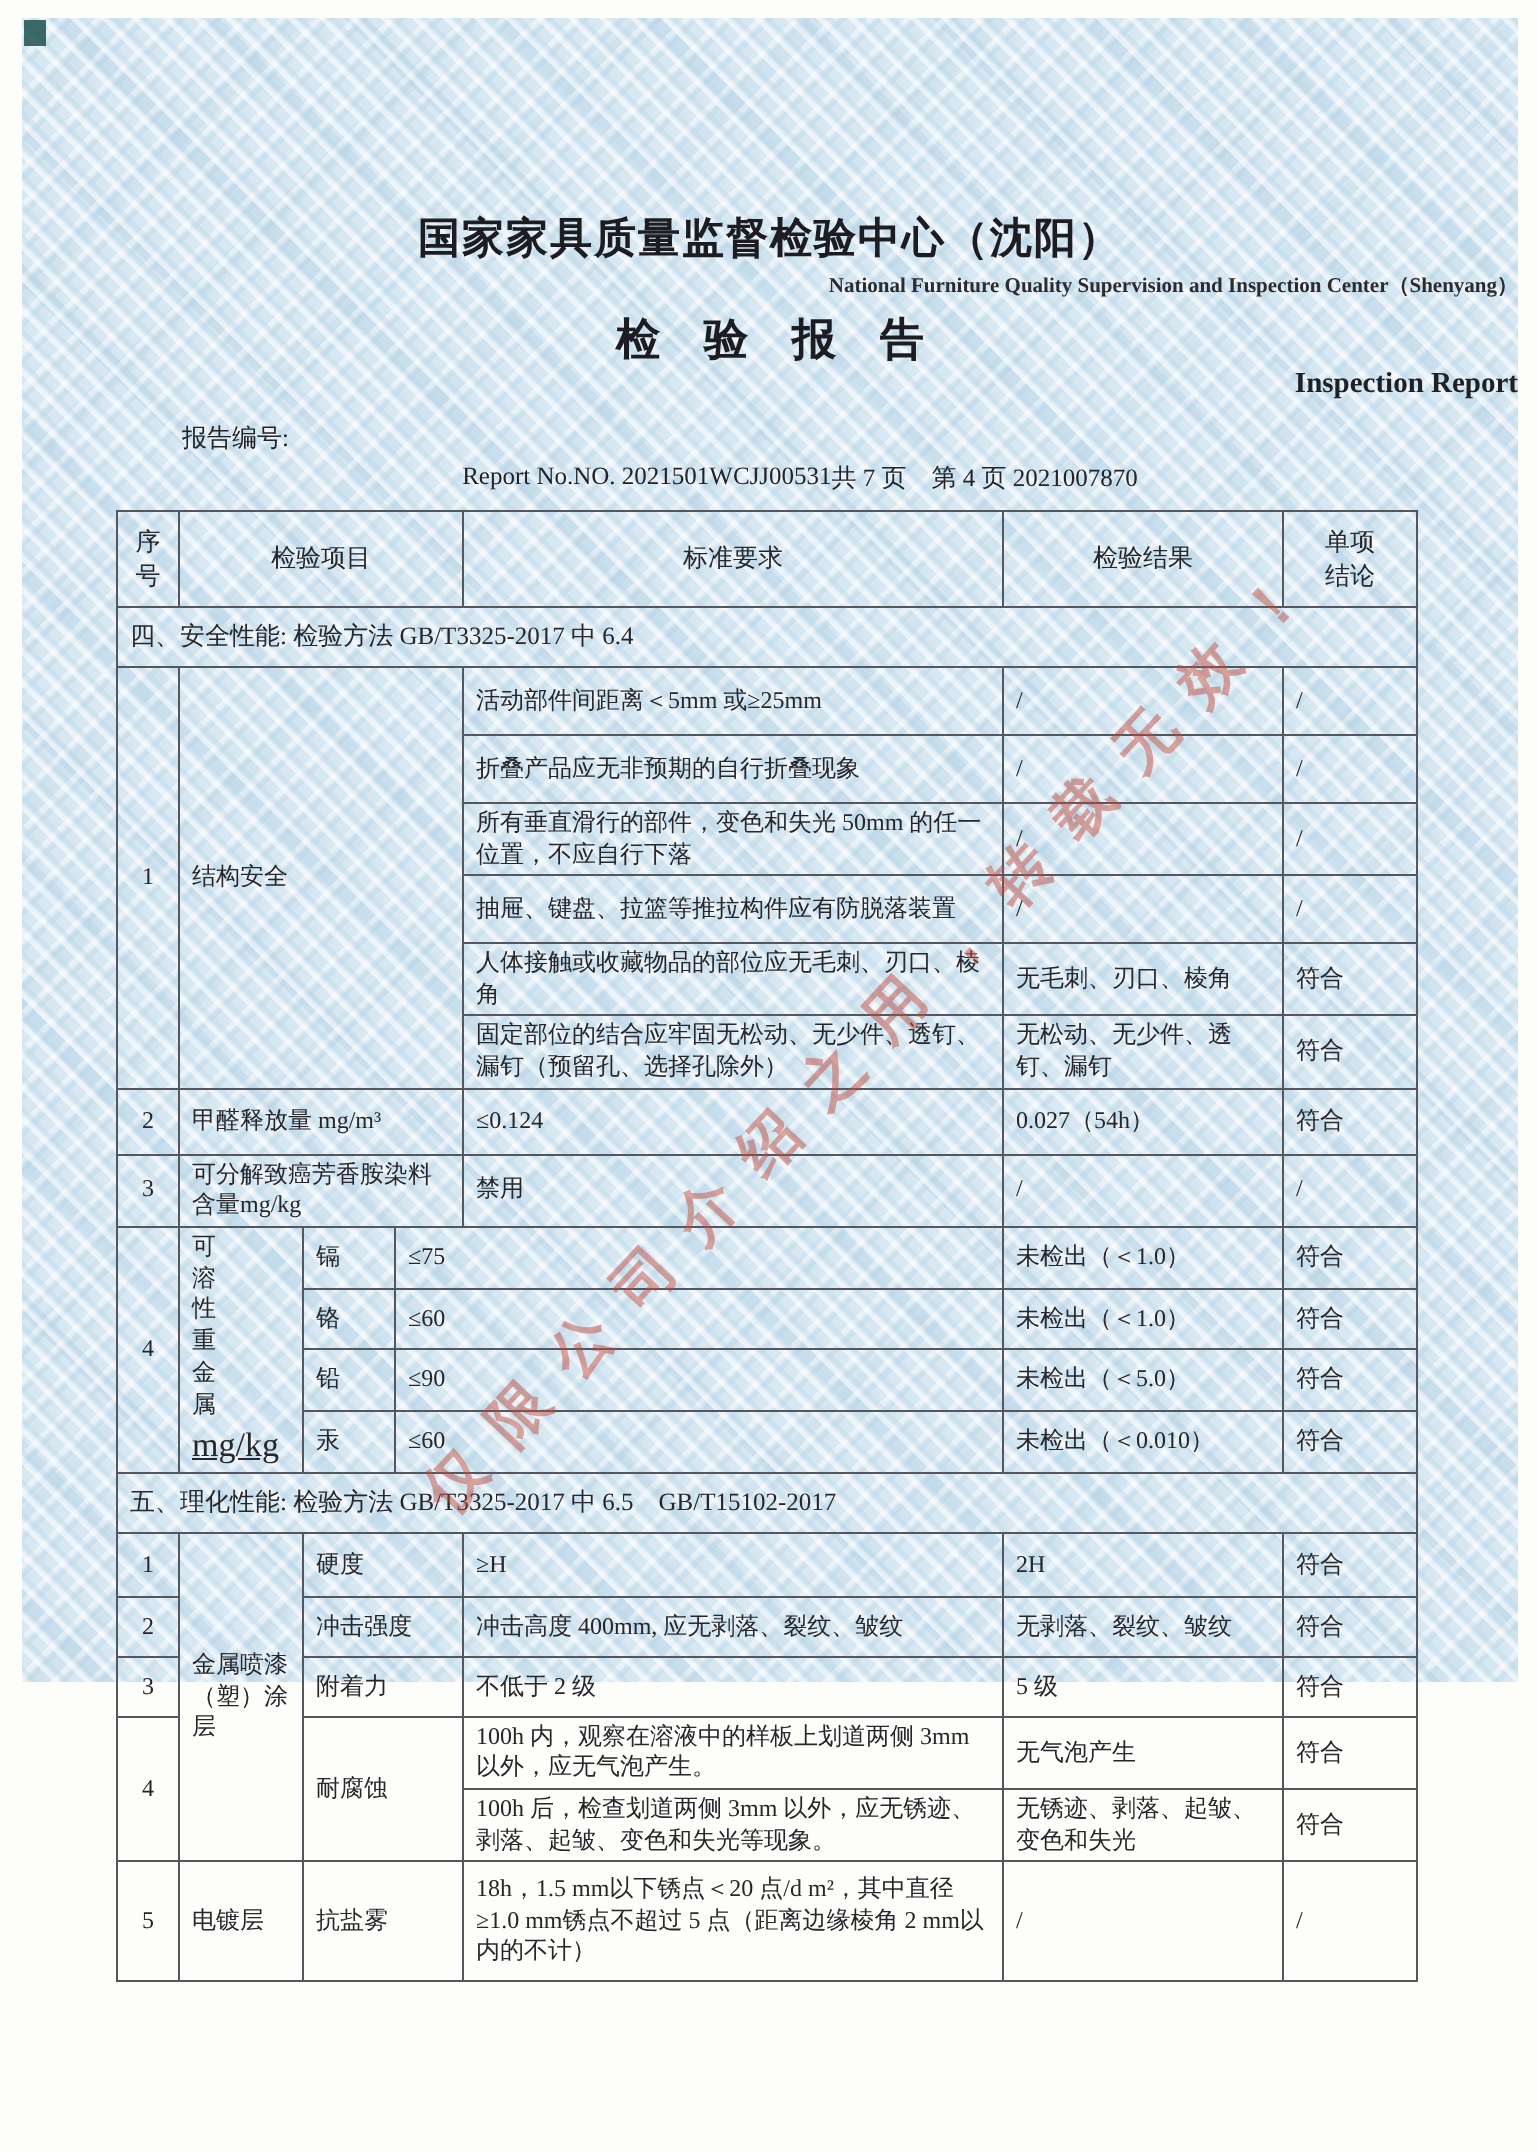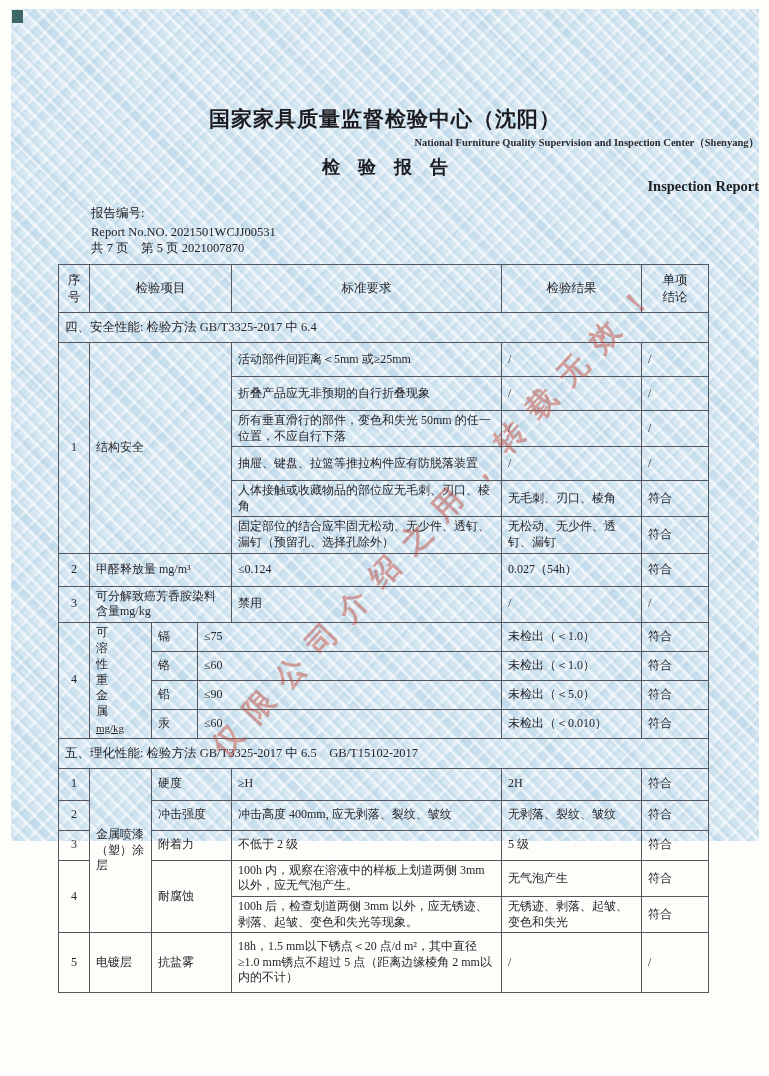--- a/index.html
+++ b/index.html
@@ -21,41 +21,41 @@
   }
 
   .corner-artifact {
     position:absolute; left:1px; top:1px; width:11px; height:13px;
     background:#20514f; opacity:.85;
   }
 
   .hdr-cn  { text-align:center; padding-top:96px; font-size:21px; font-weight:bold;
              color:#1c1c22; letter-spacing:1px; }
   .hdr-en  { text-align:right; font-size:10.5px; font-weight:bold; color:#2b2b31; margin-top:3px; }
-  .hdr-title    { text-align:center; font-size:18px; font-weight:bold; color:#1c1c22; margin-top:5px; }
+  .hdr-title    { text-align:center; font-size:22px; font-weight:bold; color:#1c1c22; margin-top:5px; }
   .hdr-title-en { text-align:right; font-size:14.5px; font-weight:bold; color:#1f1f26; margin-top:-1px; }
 
   .meta { margin:10px 50px 0 80px; font-size:12.5px; color:#222228; }
-  .meta-row2 { display:flex; justify-content:center; margin-top:3px;flex-direction:column; }
+  .meta-row2 { display:flex; justify-content:center; margin-top:3px; }
 
   table.report {
     margin:7px 0 0 47px; width:650px; border-collapse:collapse; table-layout:fixed;
     font-size:12px; color:#26262c;
   }
   table.report td {
     border:1px solid #55565e; padding:2px 6px; vertical-align:middle;
     line-height:1.3; overflow:hidden;
   }
   td.hd   { text-align:center; font-size:12.5px; }
   td.seq  { text-align:center; }
   td.band { font-size:12.5px; padding-left:4px; }
   td.req, td.res, td.con, td.item { text-align:left; }
   .con-head-inner { width:2.5em; margin:0 auto; text-align:center; }
   .vert-group { width:16px; line-height:1.32; }
-  .vert-unit  { font-size:11px; margin-top:1px; white-space:nowrap;text-decoration:underline; }
+  .vert-unit  { font-size:17px; margin-top:1px; white-space:nowrap;text-decoration:underline; }
 
   tr.rh48 { height:48px;padding-left:36px; } tr.rh30 { height:30px;padding-left:16px; } tr.rh34 { height:34px; }
   tr.rh33 { height:33px; } tr.rh35 { height:35px; } tr.rh29 { height:29px; }
   tr.rh32 { height:32px; } tr.rh60 { height:60px; }
 
   .watermark {
     position:absolute; left:207px; top:722px;
     transform:rotate(-47deg); transform-origin:0 50%;
     font-size:30px; font-weight:bold; letter-spacing:16px;
     white-space:nowrap; opacity:.48; pointer-events:none;
@@ -70,21 +70,21 @@
 
     <div class="hdr-cn">国家家具质量监督检验中心（沈阳）</div>
     <div class="hdr-en">National Furniture Quality Supervision and Inspection Center（Shenyang）</div>
     <div class="hdr-title">检　验　报　告</div>
     <div class="hdr-title-en">Inspection Report</div>
 
     <div class="meta">
       <div>报告编号:</div>
       <div class="meta-row2">
         <span>Report No.NO.  2021501WCJJ00531</span>
-        <span>共 7 页　第 5 页 2021007870</span>
+        <span>共 7 页　第 4 页 2021007870</span>
       </div>
     </div>
 
     <table class="report">
       <colgroup>
         <col style="width:31px">
           <col style="width:62px">
           <col style="width:46px">
         <col style="width:34px">
           <col style="width:270px">

